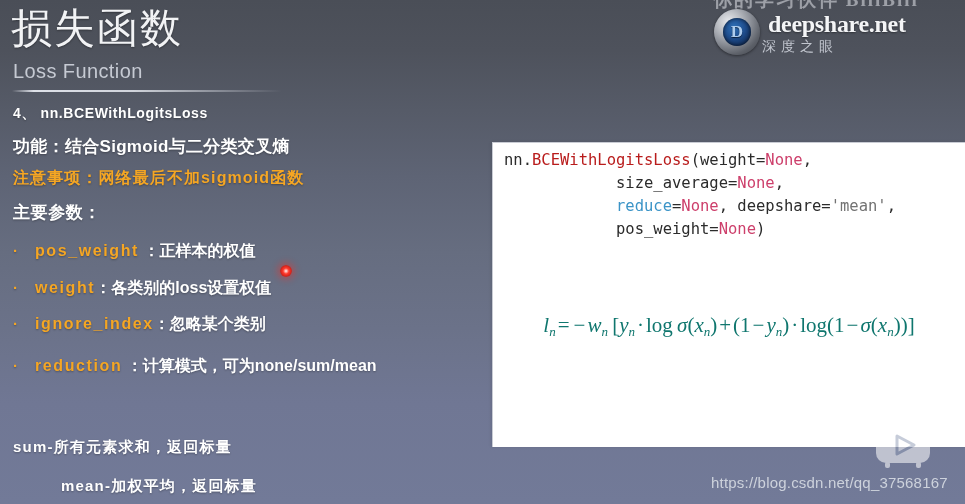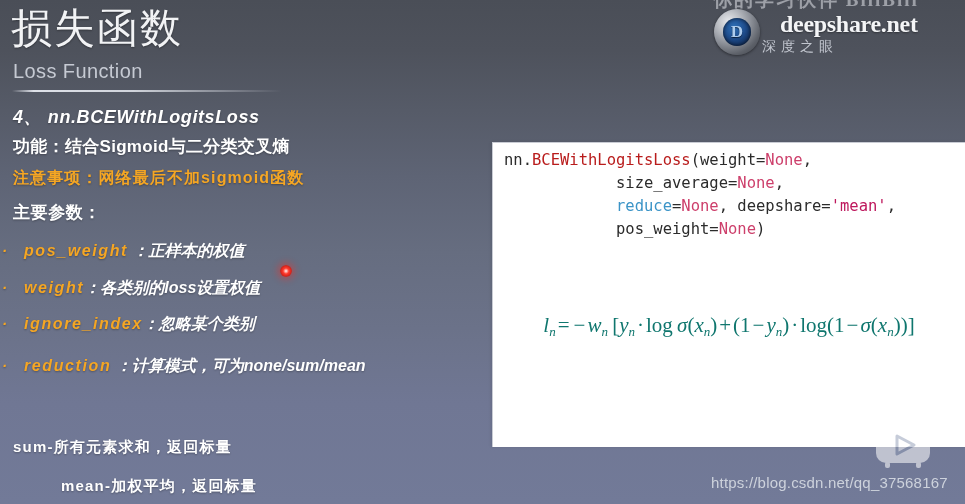--- a/index.html
+++ b/index.html
@@ -101,21 +101,20 @@
   }
   #brand-name {
     position: absolute;
     left: 54px; top: 7px;
     font-family: "Liberation Serif", "DejaVu Serif", serif;
     font-weight: bold;
     font-size: 24px;
     color: #f4f5f7;
     letter-spacing: -0.3px;
     text-shadow: 0 1px 2px rgba(0,0,0,0.4);
-    margin-left: 12px;
   }
   #brand-sub {
     position: absolute;
     left: 48px; top: 34px;
     font-size: 14px;
     color: #c2c6cf;
     letter-spacing: 5px;
   }
   #bili-top-watermark {
     position: absolute;
@@ -137,34 +136,33 @@
     width: 492px; height: 404px;
   }
   .line {
     position: absolute;
     left: 13px;
     white-space: nowrap;
     font-weight: bold;
     color: #ffffff;
     text-shadow: 0 1px 2px rgba(0,0,0,0.3);
   }
-  .heading-num   { top: 5px;   font-size: 18px; letter-spacing: 0.6px; font-style: italic; }
+  .heading-num   { top: 5px;   font-size: 14px; letter-spacing: 0.6px; }
   .heading-func  { top: 35px;  font-size: 17px; letter-spacing: 0.3px; }
   .heading-note  { top: 68px;  font-size: 16px; color: #f5a623; letter-spacing: 1.1px; }
   .heading-param { top: 101px; font-size: 17px; letter-spacing: 0.6px; }
 
   .bullet-row {
     position: absolute;
-    left: 2px;
+    left: 13px;
     white-space: nowrap;
     font-size: 16px;
     font-weight: bold;
     color: #ffffff;
     text-shadow: 0 1px 2px rgba(0,0,0,0.3);
-    font-style: italic;
   }
   .bullet-dot {
     display: inline-block;
     width: 22px;
     color: #f5a623;
     font-size: 15px;
   }
   .kw {
     color: #f5a623;
     letter-spacing: 1.6px;
@@ -213,21 +211,21 @@
     position: absolute;
     left: 11px; top: 6px;
     font-family: "DejaVu Sans Mono", "Liberation Mono", monospace;
     font-size: 15.5px;
     line-height: 23px;
     color: #2b2b2b;
     white-space: pre;
   }
   .tok-cls  { color: #b91c1c; }
   .tok-none { color: #cd3f6b; }
-  .tok-str  { color: #be185d; }
+  .tok-str  { color: #737373; }
   .tok-arg  { color: #3b94c7; }
 
   #formula {
     position: absolute;
     left: 11px; top: 170px;
     width: 450px;
     text-align: center;
     font-family: "Liberation Serif", "DejaVu Serif", serif;
     font-size: 21px;
     color: #0f766e;

